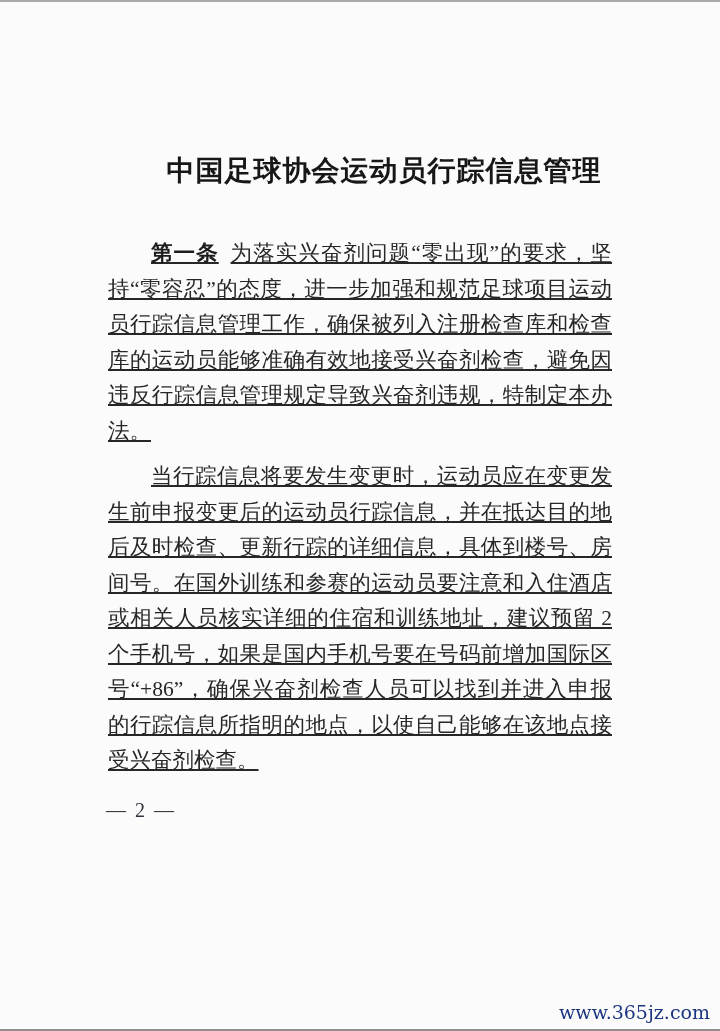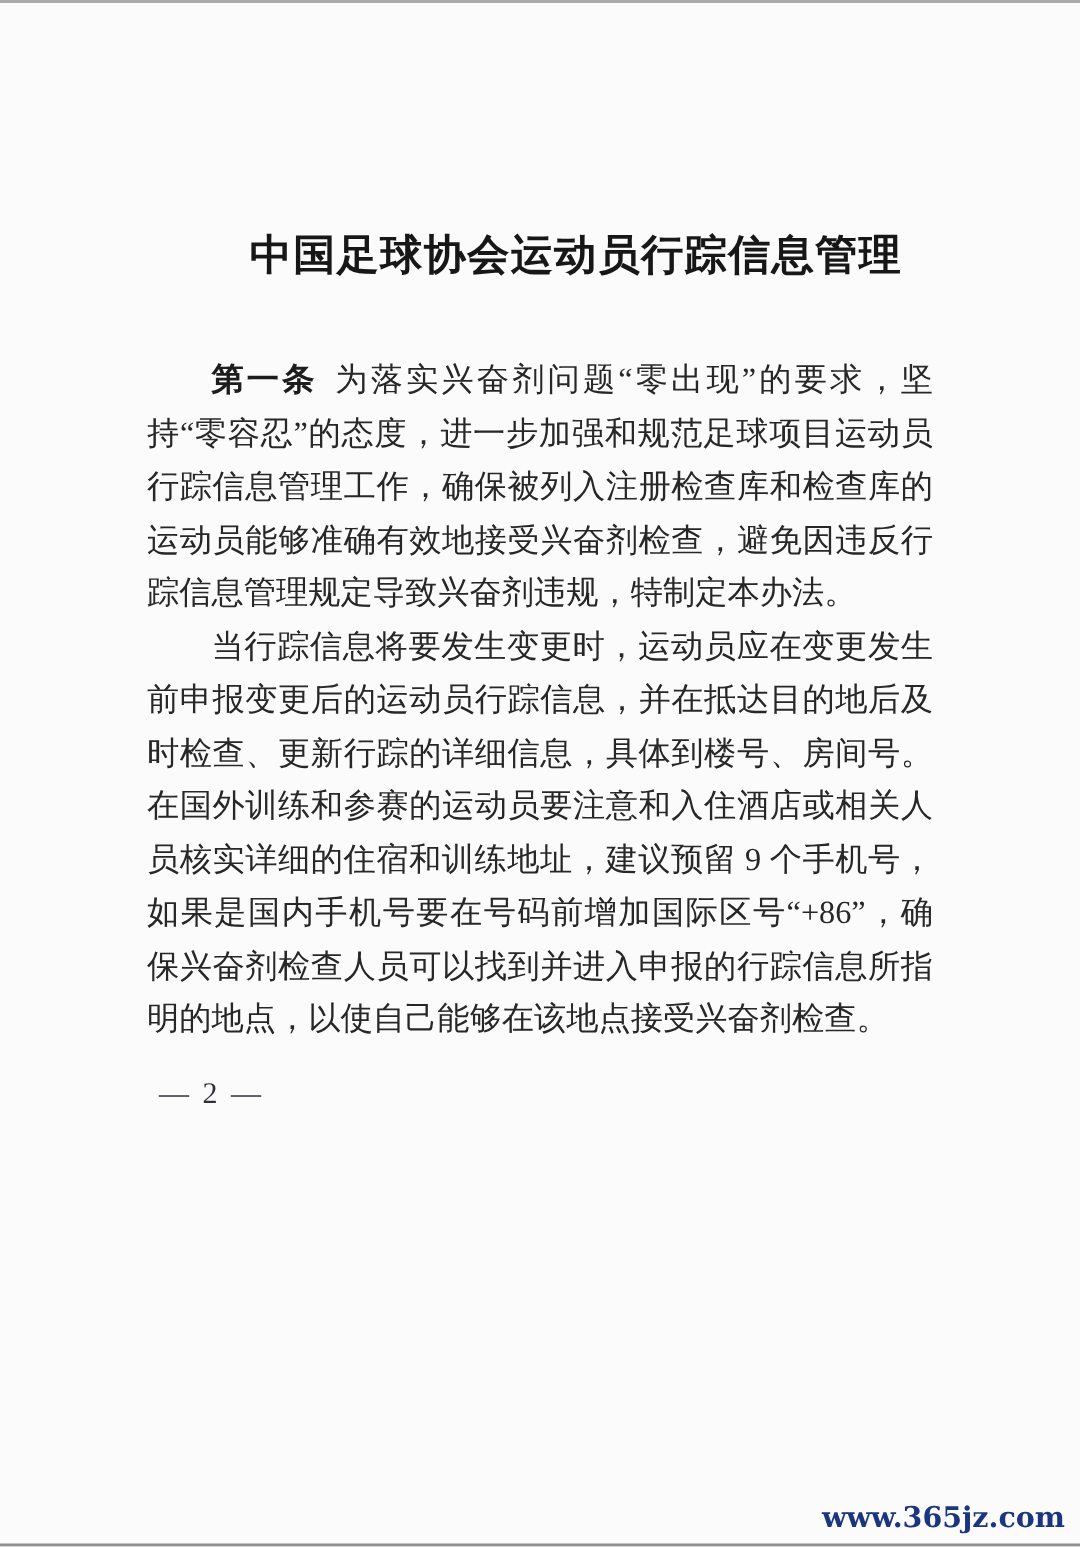--- a/index.html
+++ b/index.html
@@ -34,57 +34,58 @@
   .title .title-line { display: block; margin-left: 48px; }
   .doc-body {
     width: 524px;
     margin: 44px auto 0 auto;
     font-size: 21.5px;
     line-height: 35.5px;
     text-align: justify;
     color: #272727;
   }
   .para {
-    margin: 0;
+    margin: 10px;
     text-indent: 2em;
+    text-decoration: underline;
   }
   .para .lead {
     font-weight: bold;
     color: #1d1d1d;
   }
   .para .lead:not(:empty) { margin-right: 0.55em; }
   .page-number {
     margin: 20px 0 0 106px;
     font-size: 20px;
     letter-spacing: 2px;
     color: #30303a;
   }
   .watermark {
     position: absolute;
     right: 10px;
     bottom: 6px;
     font-size: 19px;
-    font-weight: 700;
+    font-weight: 400;
     color: #1b3580;
     font-family: "DejaVu Serif", serif;
   }
 </style>
 </head>
 <body>
 
 <div class="page">
 
   <h1 class="title">
     <span class="title-line">中国足球协会运动员行踪信息管理</span>
   </h1>
 
   <div class="doc-body">
     <p class="para"><span class="lead">第一条</span><span>为落实兴奋剂问题“零出现”的要求，坚持“零容忍”的态度，进一步加强和规范足球项目运动员行踪信息管理工作，确保被列入注册检查库和检查库的运动员能够准确有效地接受兴奋剂检查，避免因违反行踪信息管理规定导致兴奋剂违规，特制定本办法。</span></p>
 
 
-    <p class="para"><span class="lead"></span><span>当行踪信息将要发生变更时，运动员应在变更发生前申报变更后的运动员行踪信息，并在抵达目的地后及时检查、更新行踪的详细信息，具体到楼号、房间号。在国外训练和参赛的运动员要注意和入住酒店或相关人员核实详细的住宿和训练地址，建议预留 9 个手机号，如果是国内手机号要在号码前增加国际区号“+86”，确保兴奋剂检查人员可以找到并进入申报的行踪信息所指明的地点，以使自己能够在该地点接受兴奋剂检查。</span></p>
+    <p class="para"><span class="lead"></span><span>当行踪信息将要发生变更时，运动员应在变更发生前申报变更后的运动员行踪信息，并在抵达目的地后及时检查、更新行踪的详细信息，具体到楼号、房间号。在国外训练和参赛的运动员要注意和入住酒店或相关人员核实详细的住宿和训练地址，建议预留 2 个手机号，如果是国内手机号要在号码前增加国际区号“+86”，确保兴奋剂检查人员可以找到并进入申报的行踪信息所指明的地点，以使自己能够在该地点接受兴奋剂检查。</span></p>
   </div>
 
   <div class="page-number">— 2 —</div>
 
   <div class="watermark">www.365jz.com</div>
 
 </div>
 
 </body></html>

